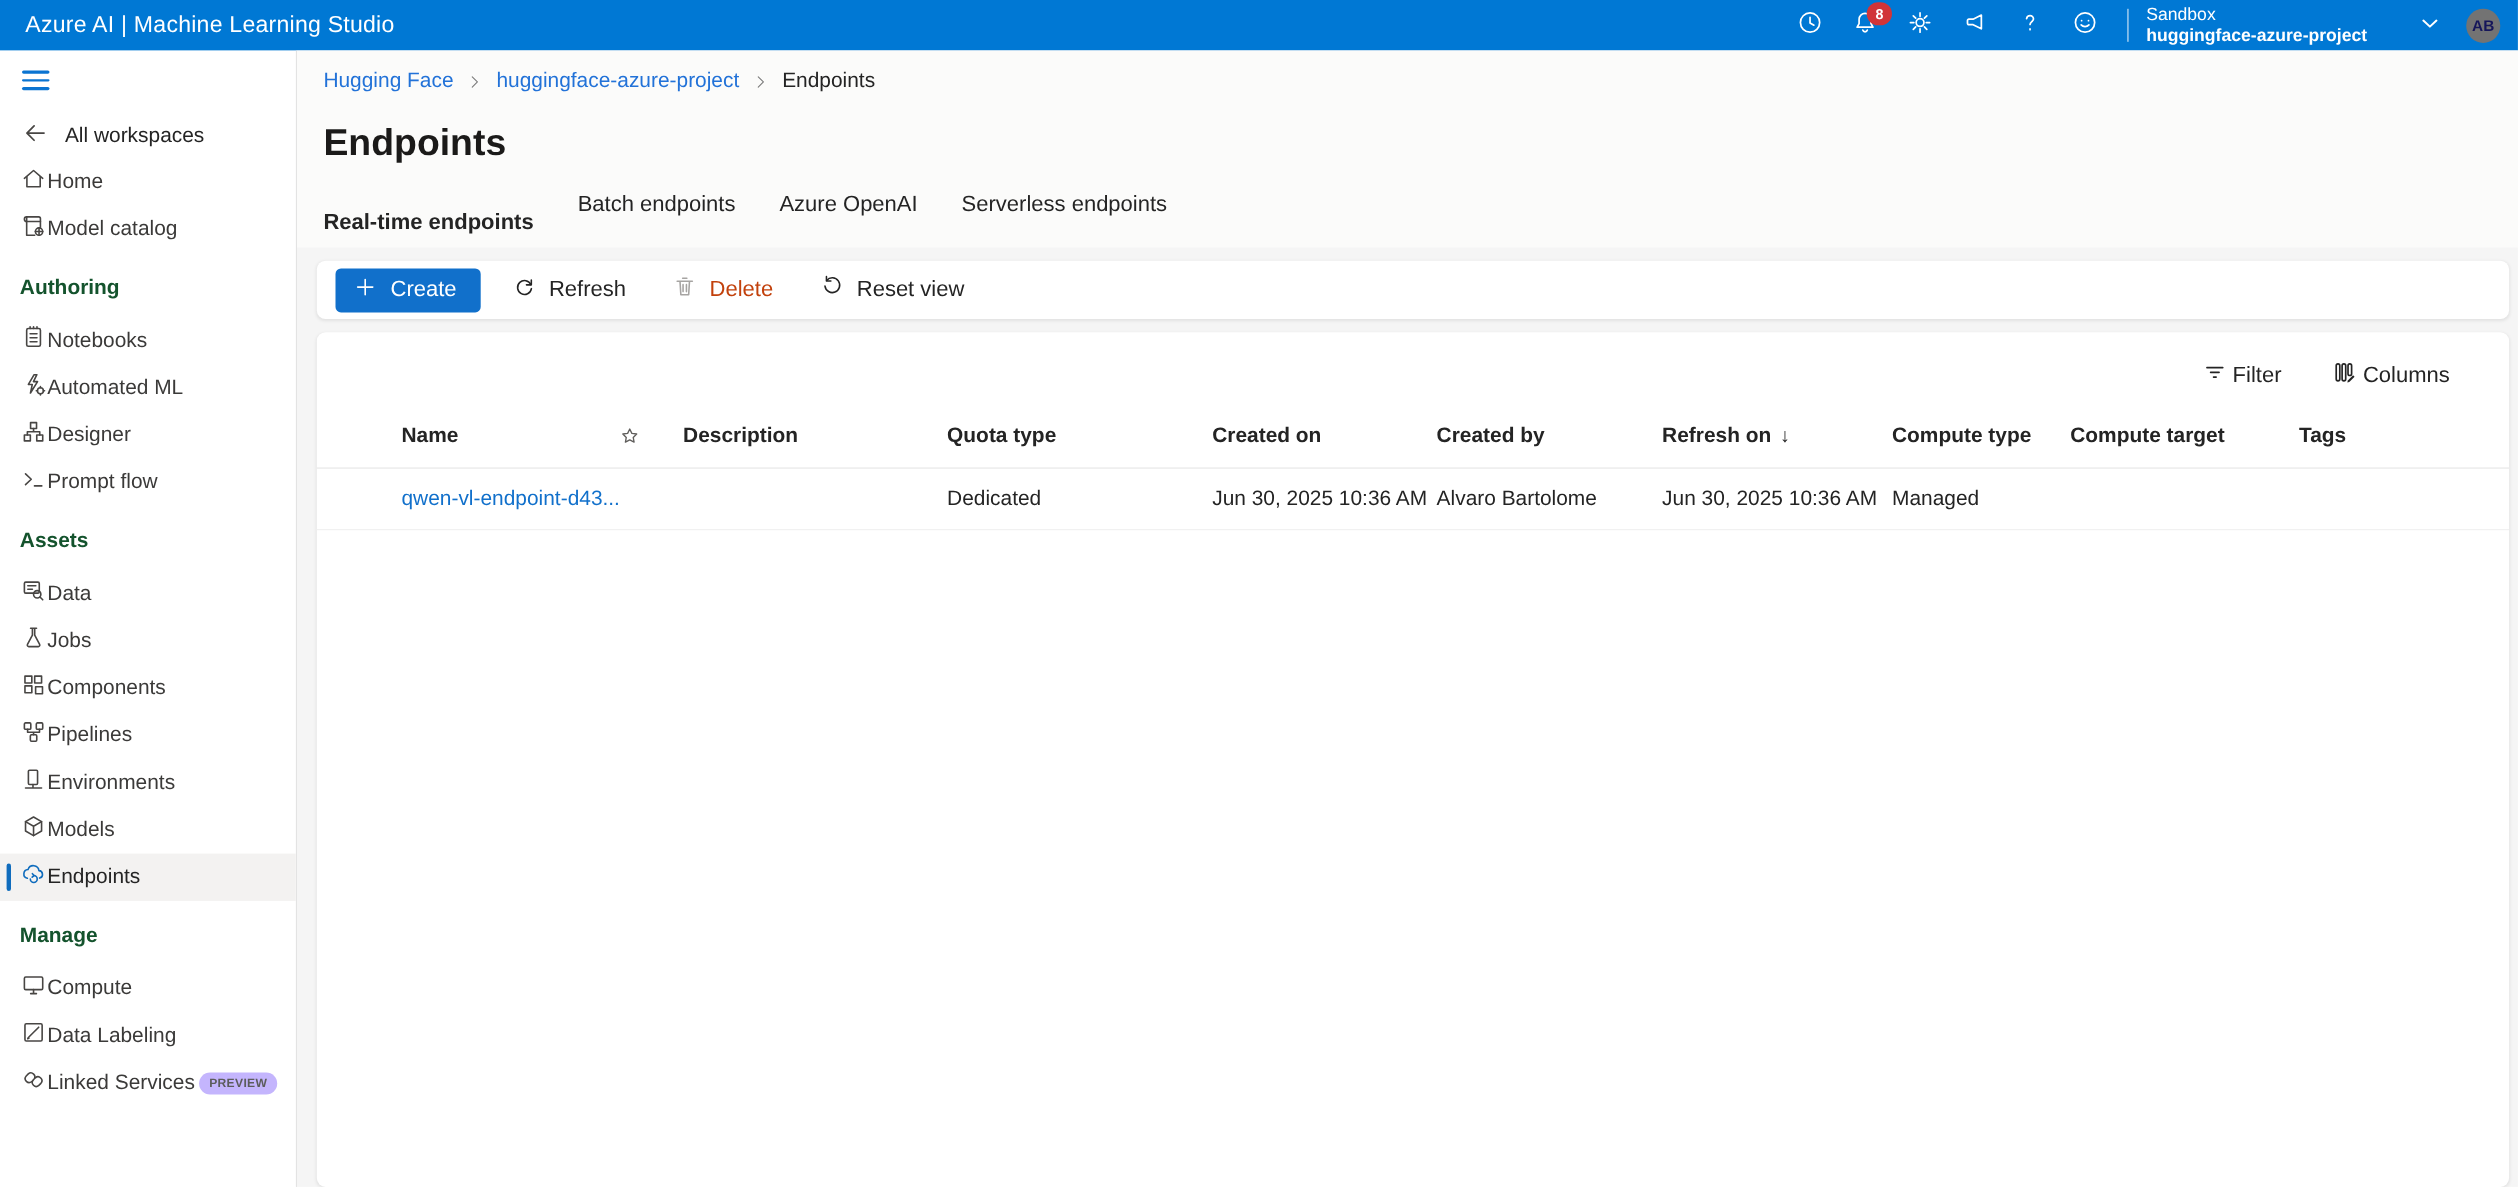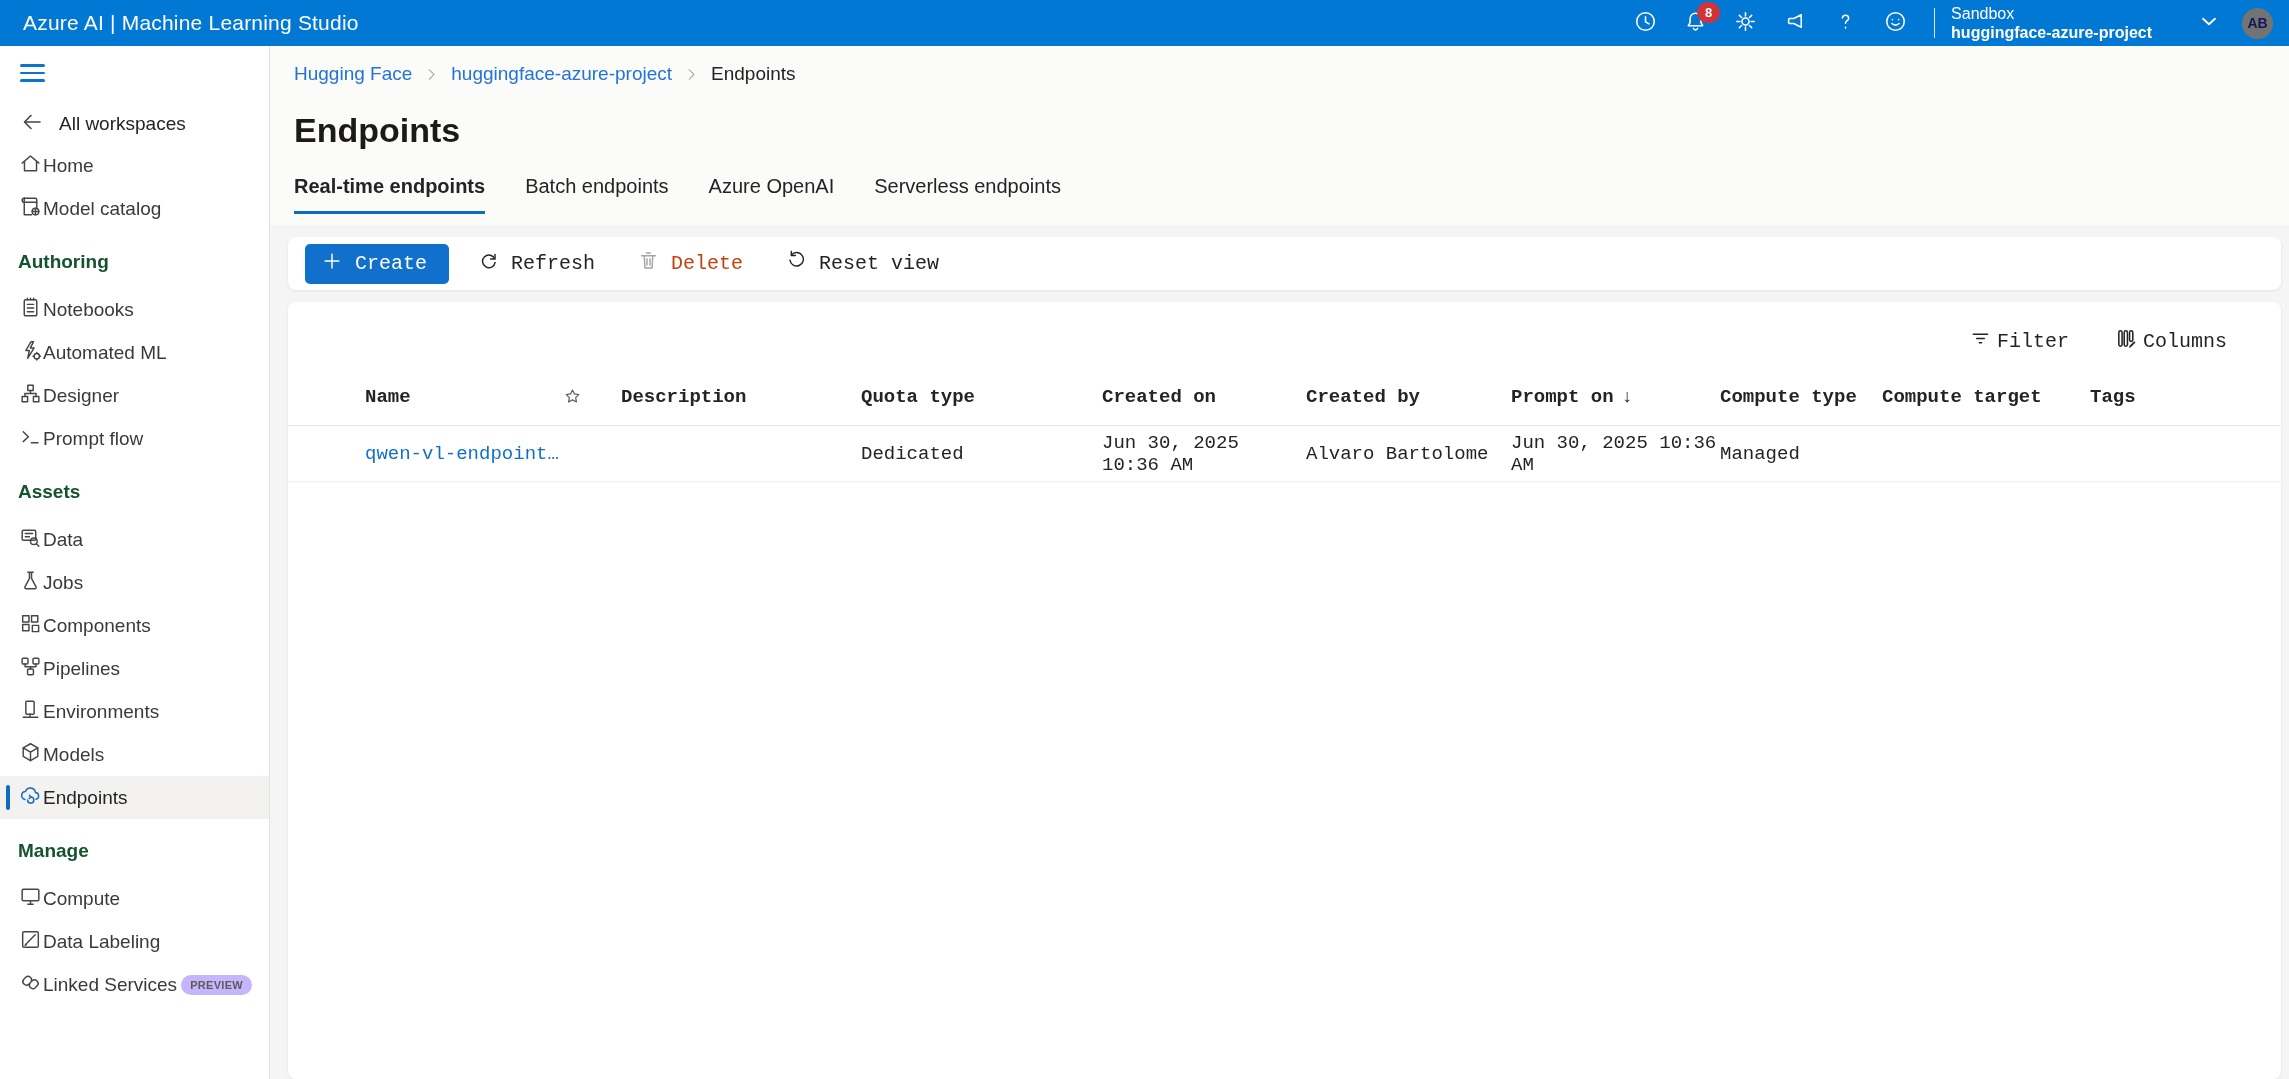--- a/index.html
+++ b/index.html
@@ -59,24 +59,24 @@
   .main { flex:1; display:flex; flex-direction:column; background:#fbfbfa; min-width:0; }
   .page-header { height:179px; padding:14px 0 0 24px; background:#fbfbfa; }
   .breadcrumb { display:flex; align-items:center; gap:12px; font-size:19px; height:28px; }
   .crumb-link { color:#2272d8; cursor:pointer; }
   .crumb-sep svg { width:15px; height:15px; stroke:#7a7a7a; fill:none; stroke-width:1.6;
                    stroke-linecap:round; stroke-linejoin:round; display:block; }
   .crumb-current { color:#242424; }
   .page-title { font-size:34px; font-weight:bold; color:#1b1a19; margin-top:23px; }
   .tabs { display:flex; gap:40px; margin-top:25px; font-size:20px; }
   .tab { padding-bottom:13px; cursor:pointer; color:#242424; border-bottom:3px solid transparent; }
-  .tab.active { font-weight:bold; border-bottom-color:#0f6cbd; }
+  .tab.active { font-weight:bold; border-bottom-color:#0f6cbd;margin-top:16px; }
 
   .content { flex:1; background:#f5f5f5; padding:12px 8px 0 18px; display:flex;
-             flex-direction:column; min-height:0;font-family:Liberation Mono, monospace; }
+             flex-direction:column; min-height:0; }
   .card { background:#fff; border-radius:8px; box-shadow:0 1px 3px rgba(0,0,0,.08); }
 
   
   .toolbar { height:53px; display:flex; align-items:center; padding-left:17px; flex:0 0 auto; }
   .btn-primary { height:40px; background:#1170cb; color:#fff; border:none; border-radius:5px;
                  font-size:20px; font-family:inherit; display:flex; align-items:center; gap:12px;
                  padding:0 22px 0 16px; cursor:pointer; }
   .btn-primary svg { width:22px; height:22px; stroke:#fff; fill:none; stroke-width:1.6;
                      stroke-linecap:round; }
   .btn-flat { height:40px; background:transparent; border:none; font-size:20px; font-family:inherit;
@@ -395,21 +395,21 @@
                 <svg viewBox="0 0 24 24" width="21" height="21">
                   <path d="M12 4.6l2.2 4.5 5 .7-3.6 3.5.9 4.9L12 15.9l-4.5 2.3.9-4.9L4.8 9.8l5-.7z"></path>
                 </svg>
               </span>
           </div>
           <div class="th">Description</div>
           <div class="th">Quota type</div>
           <div class="th">Created on</div>
           <div class="th">Created by</div>
           <div class="th">
-            <span>Prompt on</span>
+            <span>Refresh on</span>
             <span class="sort-arrow">↓</span>
           </div>
           <div class="th">Compute type</div>
           <div class="th">Compute target</div>
           <div class="th">Tags</div>
         </div>
 
         <div class="grid trow">
           <div class="cell-link">qwen-vl-endpoint-d43...</div>
           <div></div>

